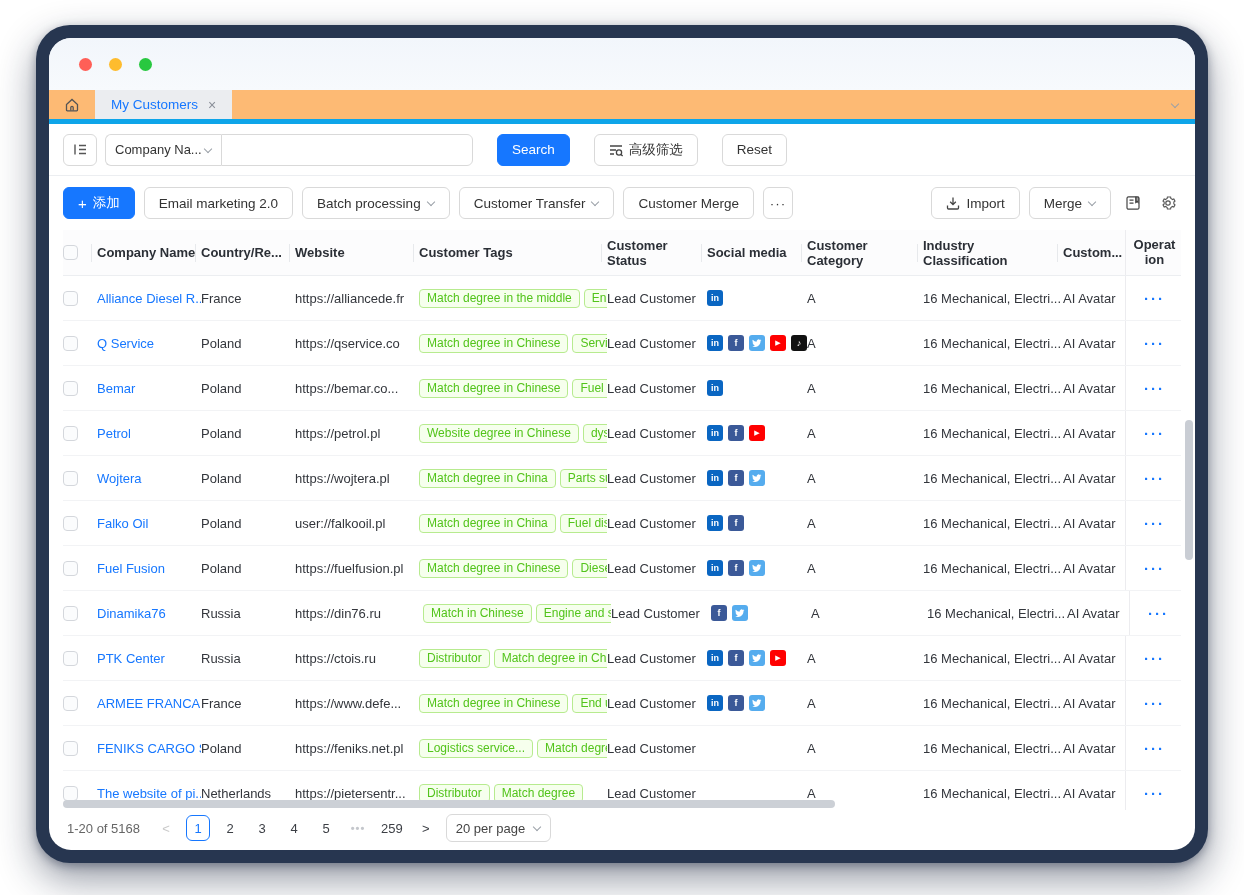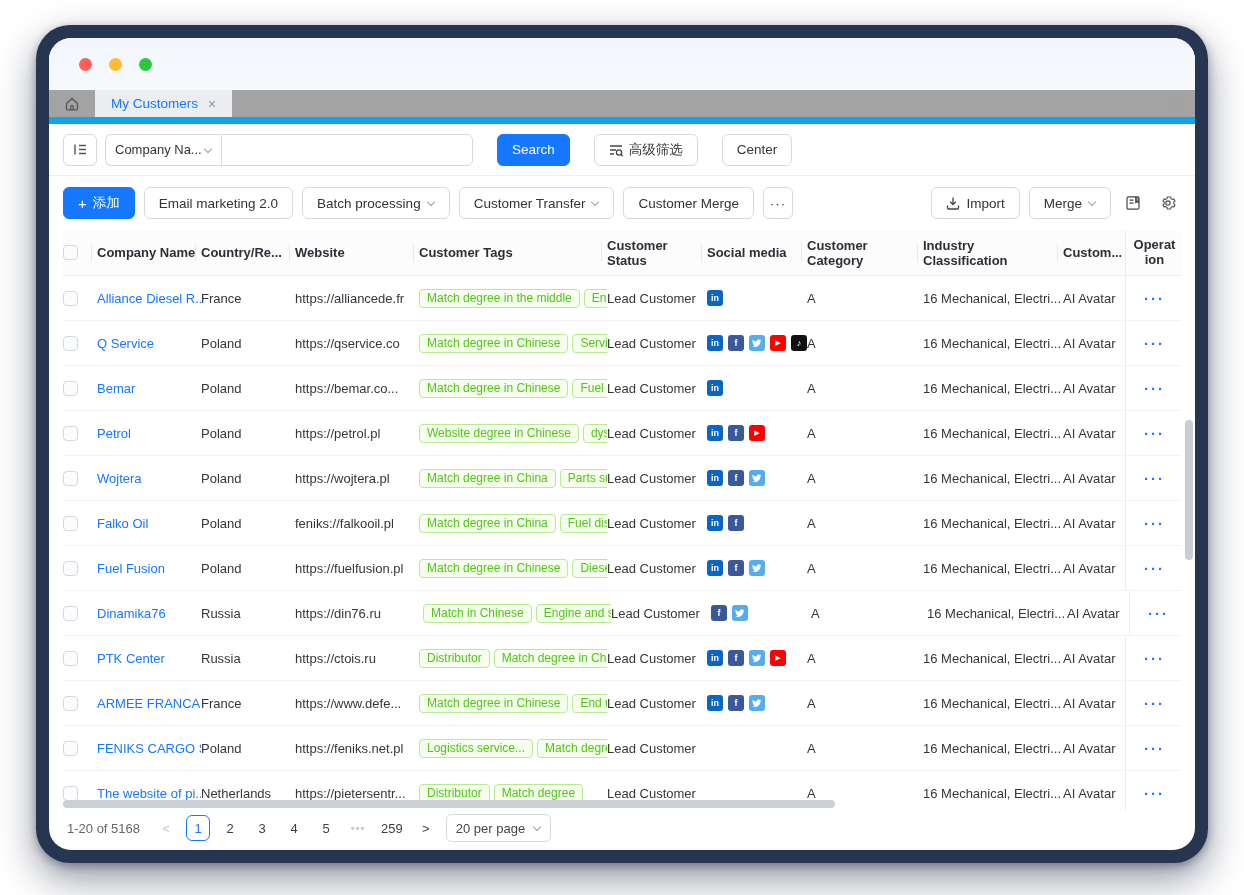--- a/index.html
+++ b/index.html
@@ -6,21 +6,21 @@
   html,body { width:1244px; height:895px; background:#ffffff; font-family:"Liberation Sans","DejaVu Sans",sans-serif; overflow:hidden; }
   .frame { width:1172px; height:838px; margin:25px auto 0; background:#273650; border-radius:34px; padding:13px;
            box-shadow:0 16px 38px rgba(18,28,54,.45), 0 3px 10px rgba(18,28,54,.35); }
   .window { width:100%; height:100%; background:#fff; border-radius:22px; overflow:hidden; display:flex; flex-direction:column; }
 
   
   .titlebar { height:52px; flex:none; background:linear-gradient(#f2f6fb,#f7fafd); display:flex; align-items:center; padding-left:30px; }
   .dot { width:13px; height:13px; border-radius:50%; margin-right:17px; }
 
   
-  .tabbar { height:34px; flex:none; background:#a3a3a3; display:flex; align-items:stretch; border-bottom:7px solid #0ea5e9; }
+  .tabbar { height:34px; flex:none; background:#fdba74; display:flex; align-items:stretch; border-bottom:5px solid #0ea5e9; }
   .homebtn { width:46px; display:flex; align-items:center; justify-content:center; cursor:pointer; }
   .tab { background:#ebedf0; display:flex; align-items:center; gap:10px; padding:0 16px; font-size:13.5px; color:#1677ff; cursor:pointer; }
   .tab .close { color:#8a8f98; font-size:14px; }
   .tabbar .spacer { flex:1; }
   .tab-chev { width:40px; display:flex; align-items:center; justify-content:center; }
 
   
   .filterbar { height:52px; flex:none; display:flex; align-items:center; padding:0 14px; gap:8px; border-bottom:1px solid #eceef1; }
   .iconbtn { width:34px; height:32px; border:1px solid #d9d9d9; border-radius:6px; background:#fff; display:flex; align-items:center; justify-content:center; cursor:pointer; }
   .inputgroup { display:flex; height:32px; }
@@ -118,21 +118,21 @@
       <button class="btn ml10">
         <svg width="14" height="14" viewBox="0 0 14 14" stroke="#444" stroke-width="1.3" fill="none">
           <line x1="1" y1="3" x2="13" y2="3"></line>
             <line x1="1" y1="7" x2="7" y2="7"></line>
             <line x1="1" y1="11" x2="5" y2="11"></line>
           <circle cx="10" cy="9.5" r="2.6"></circle>
             <line x1="12" y1="11.5" x2="13.6" y2="13.1"></line>
         </svg>
         <span>高级筛选</span>
       </button>
-      <button class="btn ml10">Center</button>
+      <button class="btn ml10">Reset</button>
     </div>
 
     <div class="toolbar">
       <button class="btn primary">
         <span style="font-size:15px;line-height:1;">+</span>
         <span>添加</span>
       </button>
       <span id="toolbar-buttons" style="display:contents"><button class="btn">
             <span>Email marketing 2.0</span>
           </button><button class="btn">
@@ -287,21 +287,21 @@
             <div class="cell opcell" style="width: 58px; flex: 0 0 auto; align-self: stretch;">
               <span class="dots">···</span>
             </div>
           </div>
           <div class="tr">
             <div class="cell" style="width: 34px; flex: 0 0 auto; display: flex; align-items: center;">
               <span class="cb"></span>
             </div>
             <div class="cell" style="width: 104px; flex: 0 0 auto;"><a class="company">Falko Oil</a></div>
             <div class="cell" style="width: 94px; flex: 0 0 auto;"><span>Poland</span></div>
-            <div class="cell" style="width: 124px; flex: 0 0 auto;"><span>feniks://falkooil.pl</span></div>
+            <div class="cell" style="width: 124px; flex: 0 0 auto;"><span>user://falkooil.pl</span></div>
             <div class="cell" style="width: 188px; flex: 0 0 auto;"><span class="tag">Match degree in China</span><span class="tag">Fuel distrib</span></div>
             <div class="cell" style="width: 100px; flex: 0 0 auto;"><span>Lead Customer</span></div>
             <div class="cell" style="width: 100px; flex: 0 0 auto;"><span class="sicon" style="background: rgb(10, 102, 194);">in</span><span class="sicon" style="background: rgb(59, 89, 152);">f</span></div>
             <div class="cell" style="width: 116px; flex: 0 0 auto;"><span>A</span></div>
             <div class="cell" style="width: 140px; flex: 0 0 auto;"><span>16 Mechanical, Electri...</span></div>
             <div class="cell" style="width: 62px; flex: 0 0 auto;"><span>AI Avatar</span></div>
             <div class="cell opcell" style="width: 58px; flex: 0 0 auto; align-self: stretch;">
               <span class="dots">···</span>
             </div>
           </div>

